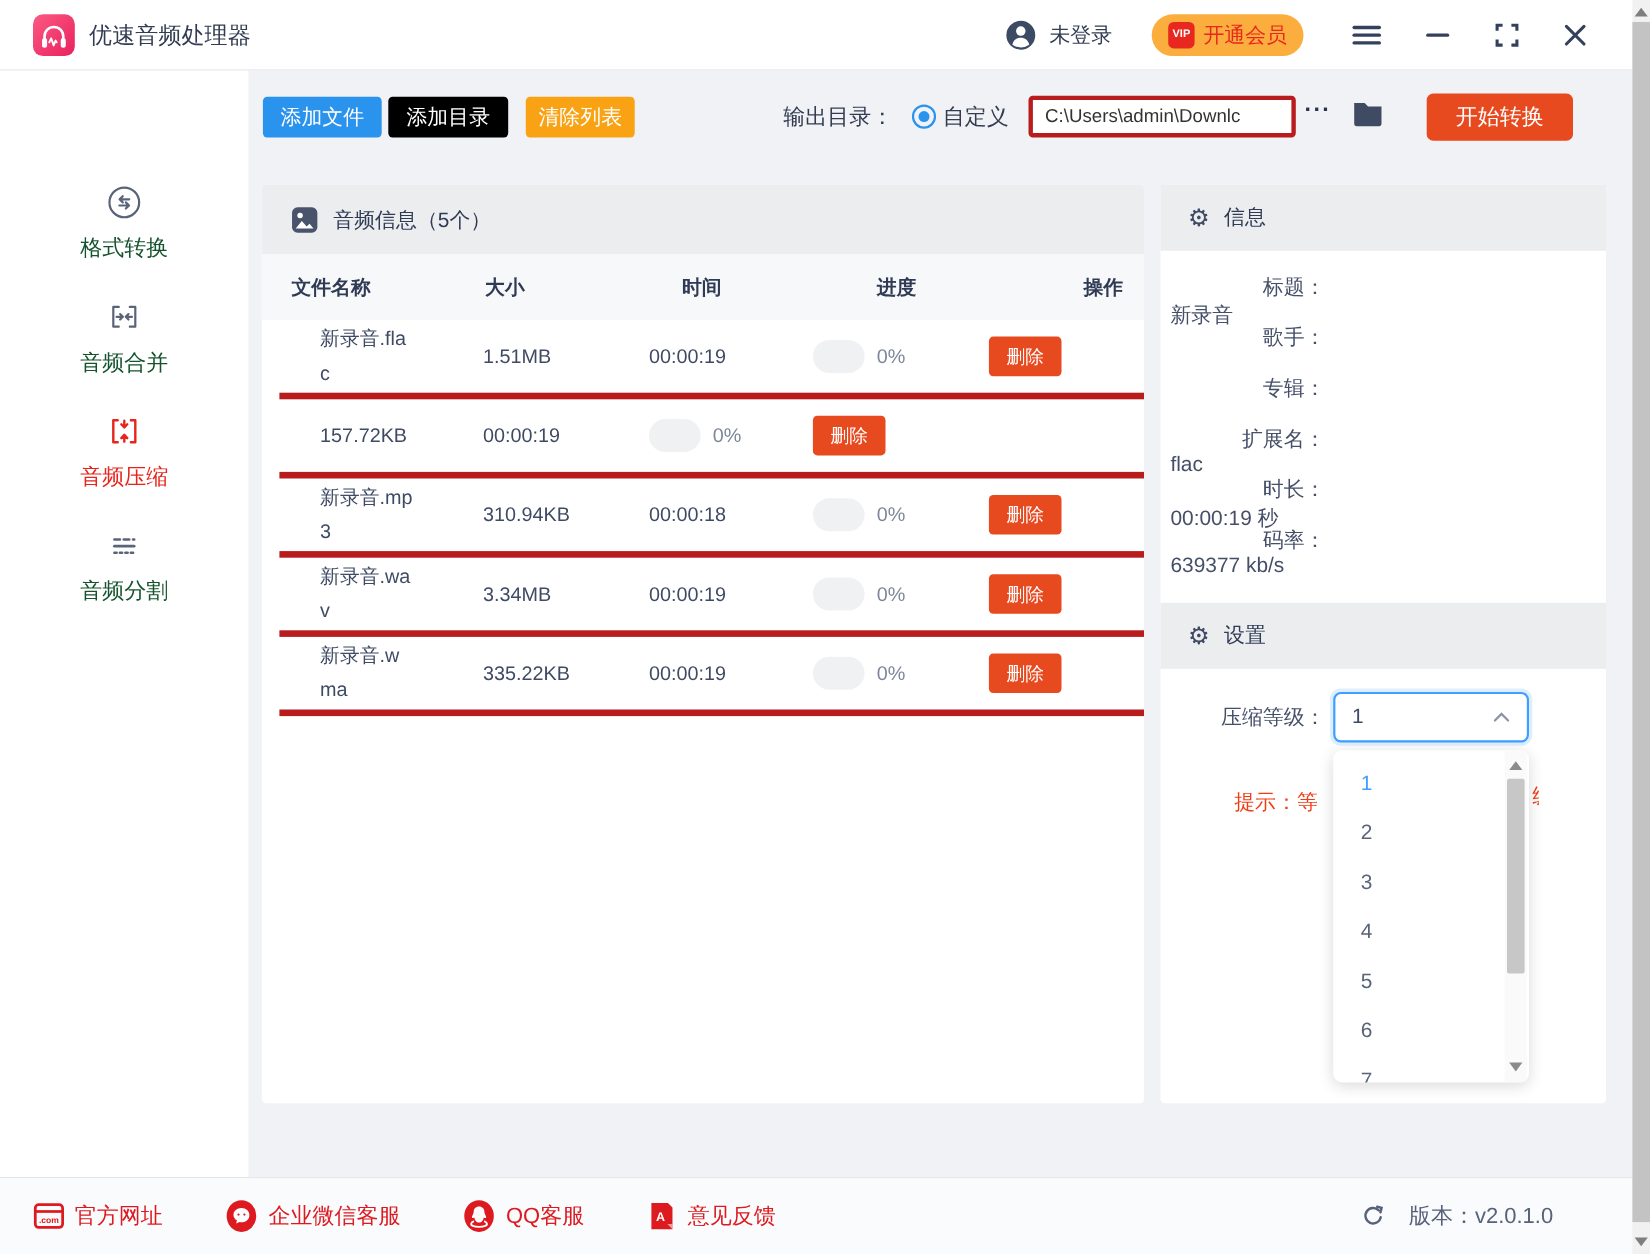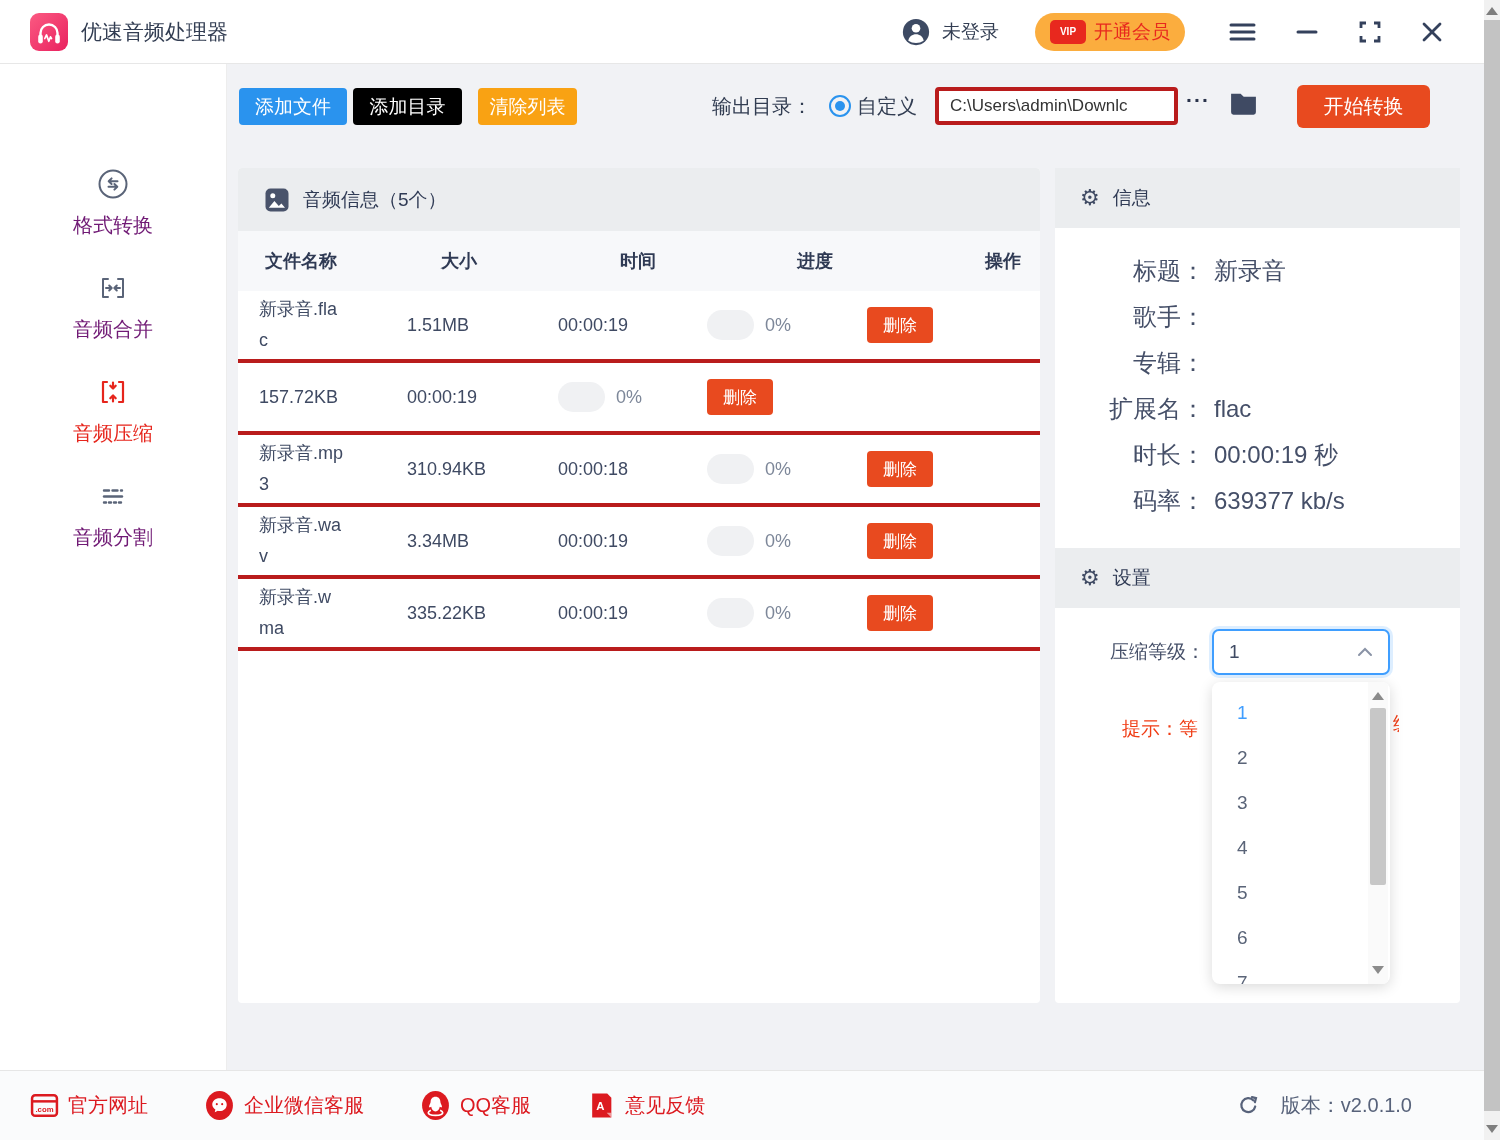--- a/index.html
+++ b/index.html
@@ -11,33 +11,33 @@
   
   .topbar { position:absolute; left:0; top:0; width:1500px; height:64px; background:#fff;
             border-bottom:1px solid #e7e7e7; display:flex; align-items:center; z-index:5; }
   .logo { margin-left:30px; width:38px; height:38px; border-radius:9px;
           background:linear-gradient(135deg,#fb5a82,#e9215f); display:flex; align-items:center; justify-content:center; }
   .app-title { margin-left:13px; font-size:21px; color:#323d52; }
   .topbar-right { margin-left:auto; display:flex; align-items:center; padding-right:52px; }
   .user-status { margin-left:11px; font-size:19px; color:#323d52; }
   .vip-pill { margin-left:36px; height:38px; border-radius:19px; background:#fbad3e; border:none;
               display:flex; align-items:center; gap:8px; padding:0 15px; cursor:pointer; }
-  .vip-badge { width:36px; height:24px; border-radius:5px; background:#e8281e; color:#fff;
+  .vip-badge { width:24px; height:24px; border-radius:5px; background:#e8281e; color:#fff;
                font-size:10px; font-weight:bold; display:flex; align-items:center; justify-content:center; }
   .vip-label { font-size:19px; color:#e8281e; }
   .winbtn { background:none; border:none; cursor:pointer; padding:4px; }
   .winbtn.menu { margin-left:40px; } .winbtn.min { margin-left:32px; }
   .winbtn.max { margin-left:32px; } .winbtn.close { margin-left:30px; }
 
   
   .sidebar { position:absolute; left:0; top:64px; width:227px; height:1006px; background:#fff;
              border-right:1px solid #ededed; display:flex; flex-direction:column; align-items:center;
              padding-top:104px; gap:33px; }
   .side-item { display:flex; flex-direction:column; align-items:center; gap:12px; cursor:pointer; }
-  .side-label { font-size:20px; color:#701a75; }
+  .side-label { font-size:20px; color:#14532d; }
   .side-item.active .side-label { color:#e6251c; }
 
   
   .tb-btn { position:absolute; height:37px; border:none; border-radius:4px; color:#fff;
             font-size:19px; cursor:pointer; font-family:inherit; }
   .btn-addfile { left:239px; top:88px; width:108px; background:#2a93ee; }
   .btn-adddir  { left:353px; top:88px; width:109px; background:#000000; }
   .btn-clear   { left:478px; top:88px; width:99px;  background:#f9a213; }
   .out-label   { left:712px; top:93px; font-size:20px; color:#323d52; }
   .radio-outer { left:829px; top:95px; width:22px; height:22px; border-radius:50%;
@@ -52,35 +52,35 @@
   .btn-convert { left:1297px; top:85px; width:133px; height:43px; background:#e84a1f; border:none;
                  border-radius:6px; color:#fff; font-size:20px; cursor:pointer; font-family:inherit; }
 
   
   .table-card { position:absolute; left:238px; top:168px; width:802px; height:835px; background:#fff; border-radius:4px; }
   .card-titlebar { height:63px; background:#ebedef; border-radius:4px 4px 0 0; display:flex; align-items:center;
                    padding-left:26px; gap:13px; font-size:19px; color:#303b55; }
   .thead { height:60px; background:#f7f8fa; display:grid; grid-template-columns:148px 151px 149px 160px 1fr;
            align-items:center; padding-left:27px; font-size:18px; font-weight:bold; color:#2f3a54;gap:28px; }
   .trow { height:72px; display:grid; grid-template-columns:148px 151px 149px 160px 1fr; align-items:center;
-          padding-left:21px; border-bottom:4px solid #b91c1c; font-size:18px; color:#3f4a63; }
+          padding-left:37px; border-bottom:6px solid #b91c1c; font-size:18px; color:#3f4a63;margin-left:16px; }
   .fname { width:84px; word-break:break-all; line-height:1.7; }
   .prog-cell { display:flex; align-items:center; }
   .pill { width:47px; height:30px; border-radius:15px; background:#f0f1f3; }
   .pct  { margin-left:11px; color:#7d8799; }
   .del-btn { width:66px; height:36px; background:#e84a1f; border:none; border-radius:4px;
              color:#fff; font-size:17px; cursor:pointer; font-family:inherit; }
 
   
   .right-card { position:absolute; left:1055px; top:168px; width:405px; height:835px; background:#fff; border-radius:4px; }
   .panel-bar { height:60px; background:#ebedef; display:flex; align-items:center; padding-left:25px; gap:13px;
                font-size:19px; color:#303b55; }
   .gear { font-size:22px; color:#3f4a63; }
   .info-fields { padding-top:20px; }
-  .field-row { height:46px; display:flex; align-items:center; font-size:24px; color:#454f68; }
+  .field-row { height:46px; display:flex; align-items:flex-start; font-size:19px; color:#454f68;flex-direction:column; }
   .field-label { width:150px; text-align:right; }
   .field-value { margin-left:9px; }
   .settings-bar { position:absolute; left:0; top:380px; width:100%; }
   .level-row { position:absolute; left:0; top:461px; width:100%; height:46px; display:flex; align-items:center; }
   .level-label { width:150px; text-align:right; font-size:19px; color:#454f68; }
   .select-box { margin-left:7px; width:178px; height:46px; border:2px solid #3f9eff; border-radius:7px;
                 background:#fff; box-shadow:0 0 0 3px rgba(64,158,255,.18); display:flex; align-items:center;
                 padding:0 15px; font-size:19px; color:#3f4a63; cursor:pointer; }
   .chev { margin-left:auto; }
 

